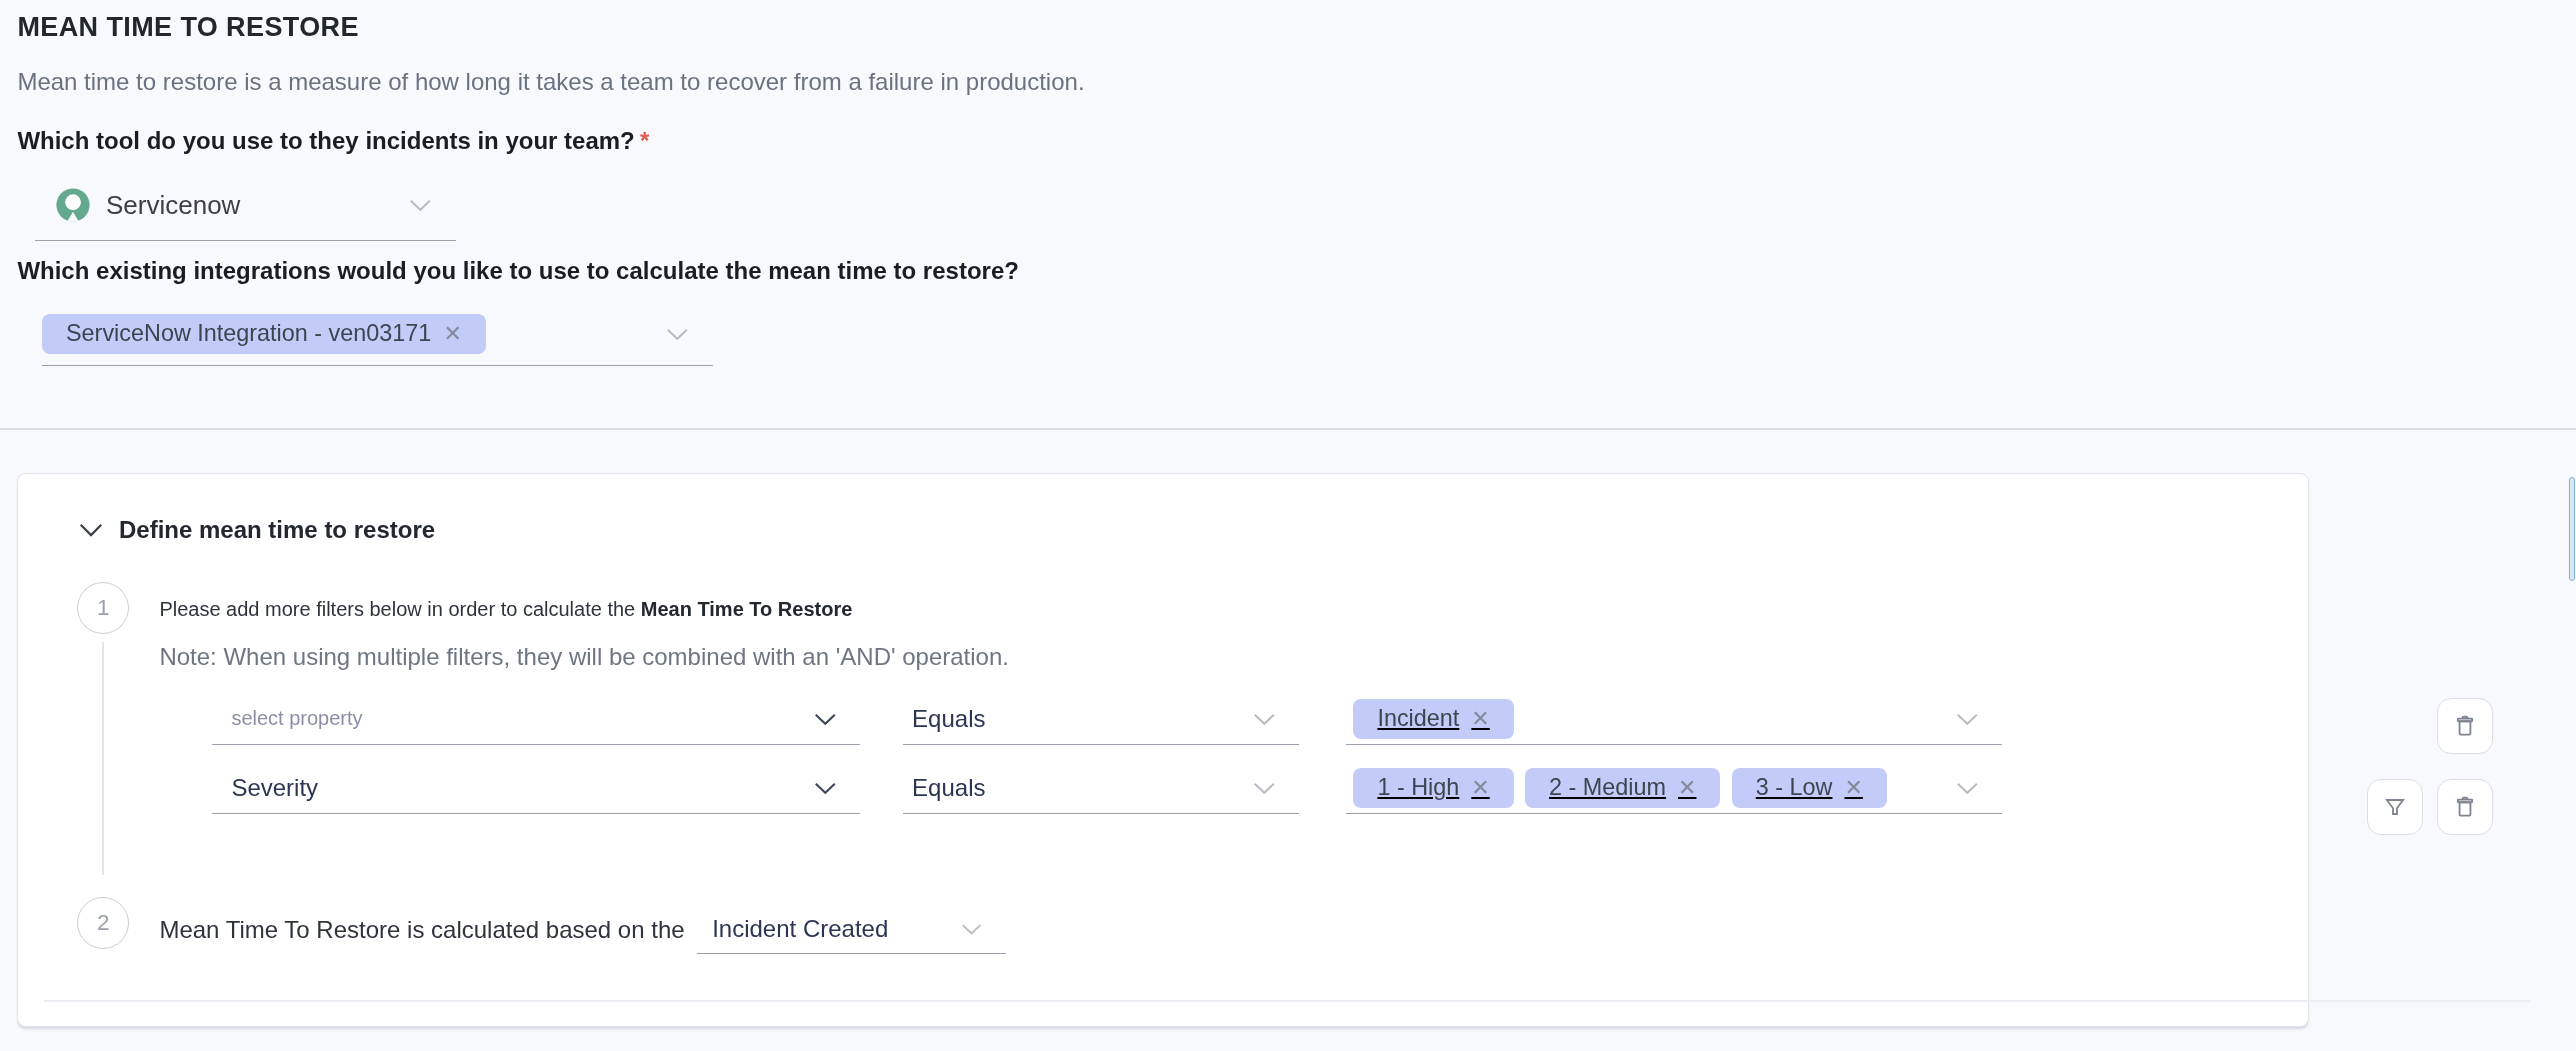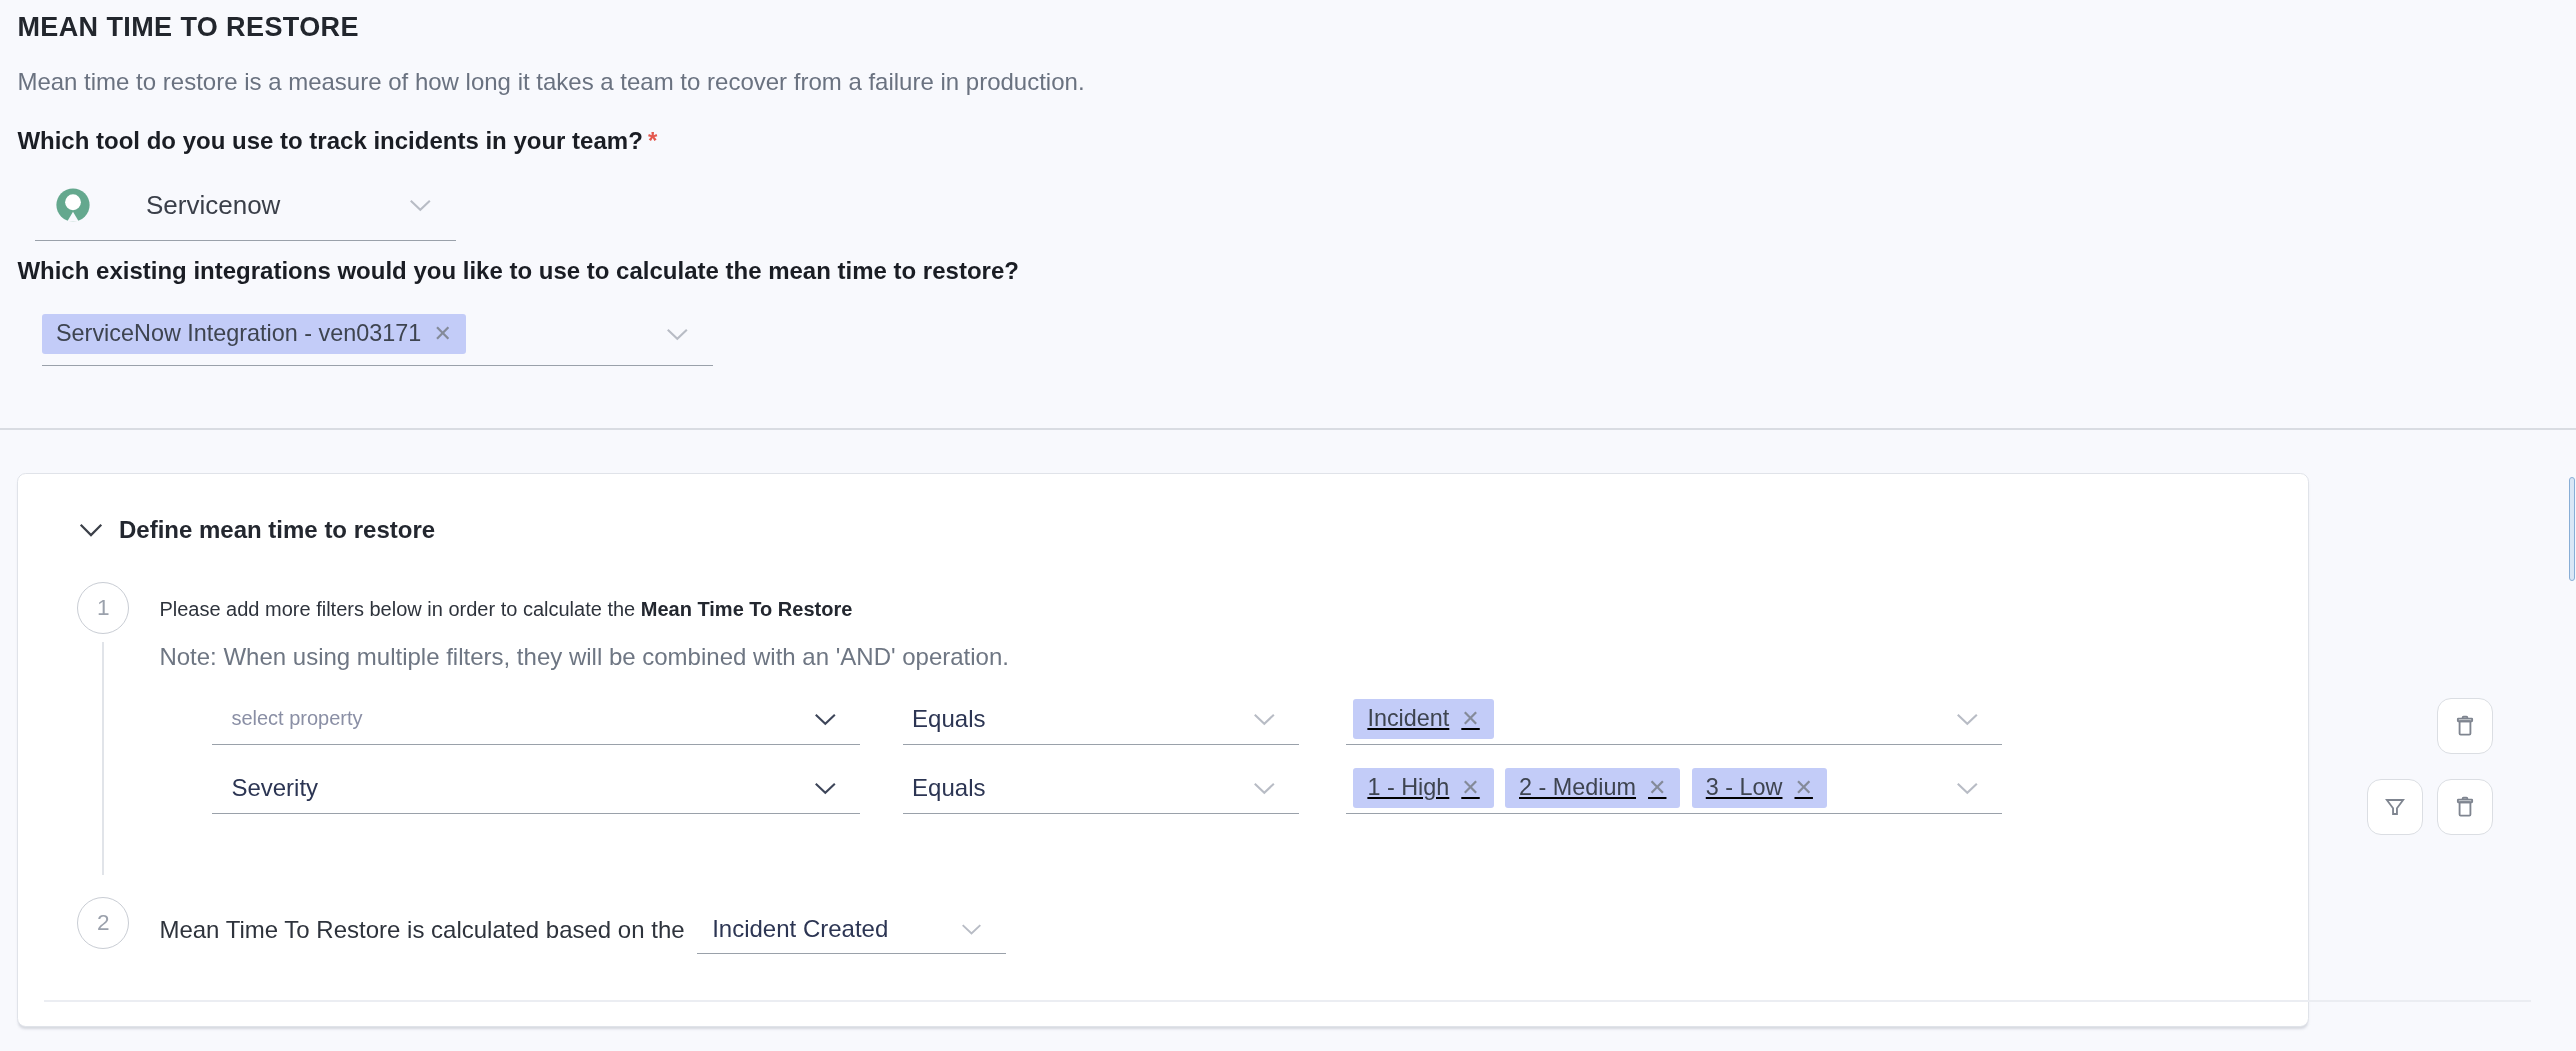--- a/index.html
+++ b/index.html
@@ -9,32 +9,32 @@
 
   .page-title { position:absolute; left:17.4px; top:12px; font-size:27px; font-weight:700;
     color:#22262d; letter-spacing:0.4px; }
   .page-subtitle { position:absolute; left:17.4px; top:68px; font-size:24px; color:#6a7280; }
 
   .question { position:absolute; left:17.4px; font-size:24px; font-weight:700; color:#1a1d24; }
   .q1 { top:127px; }
   .q2 { top:257px; }
   .required { color:#e4584e; font-weight:700; margin-left:5.2px; }
 
-  .select-underline { border-bottom:1.7px solid #9aa1aa;gap:40px; }
+  .select-underline { border-bottom:1.7px solid #9aa1aa; }
 
   .tool-select { position:absolute; left:35px; top:170px; width:421px; height:71px;
     display:flex; align-items:center; padding-left:19px; cursor:pointer; }
   .tool-select .logo { width:38px; height:38px; flex:0 0 38px; }
   .tool-select .label { margin-left:14px; font-size:26px; color:#3a3f49; }
   .ctl-chevron { position:absolute; right:24px; top:50%; transform:translateY(-46%); color:#b8bcc5; }
 
   .integration-select { position:absolute; left:42px; top:302px; width:671px; height:64px;
     display:flex; align-items:center; cursor:pointer; }
-  .chip { display:inline-flex; align-items:center; background:#c3ccf8; border-radius:3px;
-    height:40px; padding:0 14px; font-size:23.4px; color:#3e4450; white-space:nowrap; }
+  .chip { display:inline-flex; align-items:center; background:#c3ccf8; border-radius:8px;
+    height:40px; padding:0 24px; font-size:23.4px; color:#3e4450; white-space:nowrap; }
   .chip + .chip { margin-left:11.3px; }
   .chip .chip-x { margin-left:12px; color:#848a99; font-size:22px; cursor:pointer; }
 
   .divider { position:absolute; left:0; top:428px; width:100%; height:1.7px; background:#d9dce2; }
 
   .card { position:absolute; left:17.4px; top:473px; width:2292px; height:554px; background:#ffffff;
     border:0.9px solid #e0e3e9; border-radius:8.7px;
     box-shadow:0 3.5px 2.6px -1.7px rgba(150,155,170,.35); }
 
   .section-head { position:absolute; left:61px; top:42px; display:flex; align-items:center;
@@ -88,21 +88,21 @@
   svg { display:block; }
 </style>
 </head>
 <body>
 
 <div class="page">
 
   <div class="page-title">MEAN TIME TO RESTORE</div>
   <div class="page-subtitle">Mean time to restore is a measure of how long it takes a team to recover from a failure in production.</div>
 
-  <div class="question q1"><span>Which tool do you use to track incidents in your team?</span><span class="required">*</span></div>
+  <div class="question q1"><span>Which tool do you use to they incidents in your team?</span><span class="required">*</span></div>
 
   <div class="tool-select select-underline">
     <span class="logo">
       <svg width="38" height="38" viewBox="0 0 48 48">
         <circle cx="24" cy="24" r="21" fill="#64a88e"></circle>
         <circle cx="24" cy="20.5" r="10" fill="#ffffff"></circle>
         <path d="M16.5 45 L24 32.5 L31.5 45 Z" fill="#f8f9fd"></path>
       </svg>
     </span>
     <span class="label">Servicenow</span>

